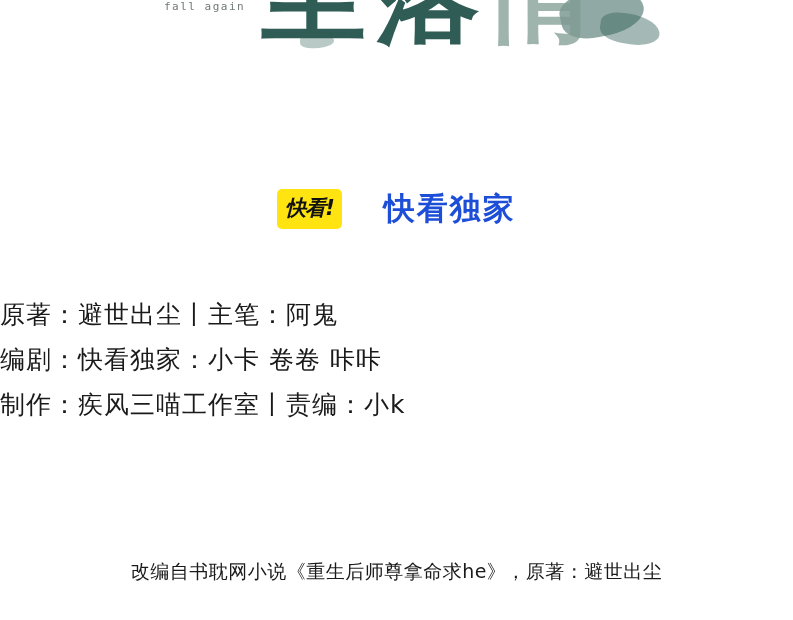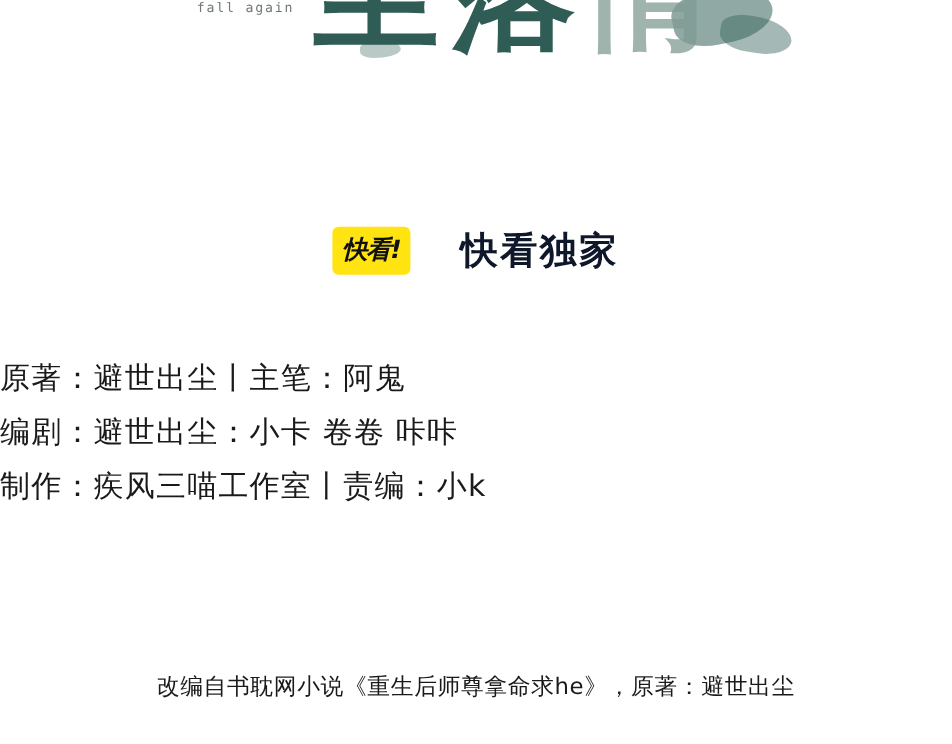--- a/index.html
+++ b/index.html
@@ -92,21 +92,21 @@
     padding: 9px 8px 10px 8px;
     border-radius: 5px;
     letter-spacing: -1px;
     white-space: nowrap;
     font-style: italic;
   }
   .exclusive-text {
     font-family: "DejaVu Sans", sans-serif;
     font-size: 31px;
     font-weight: 700;
-    color: #0f172a;
+    color: #1d4ed8;
     letter-spacing: 2px;
     white-space: nowrap;
     margin-left: 28px;
   }
 
   
   .credits {
     position: absolute;
     top: 292px;
     left: 0;
@@ -150,19 +150,19 @@
     </div>
   </div>
 
   <div class="exclusive-row">
     <span class="kuaikan-badge">快看!</span>
     <span class="exclusive-text">快看独家</span>
   </div>
 
   <div class="credits">
     <div>原著：避世出尘丨主笔：阿鬼</div>
-    <div>编剧：避世出尘：小卡 卷卷 咔咔</div>
+    <div>编剧：快看独家：小卡 卷卷 咔咔</div>
     <div>制作：疾风三喵工作室丨责编：小k</div>
   </div>
 
   <div class="footnote">改编自书耽网小说《重生后师尊拿命求he》，原著：避世出尘</div>
 
 </div>
 
 </body></html>

